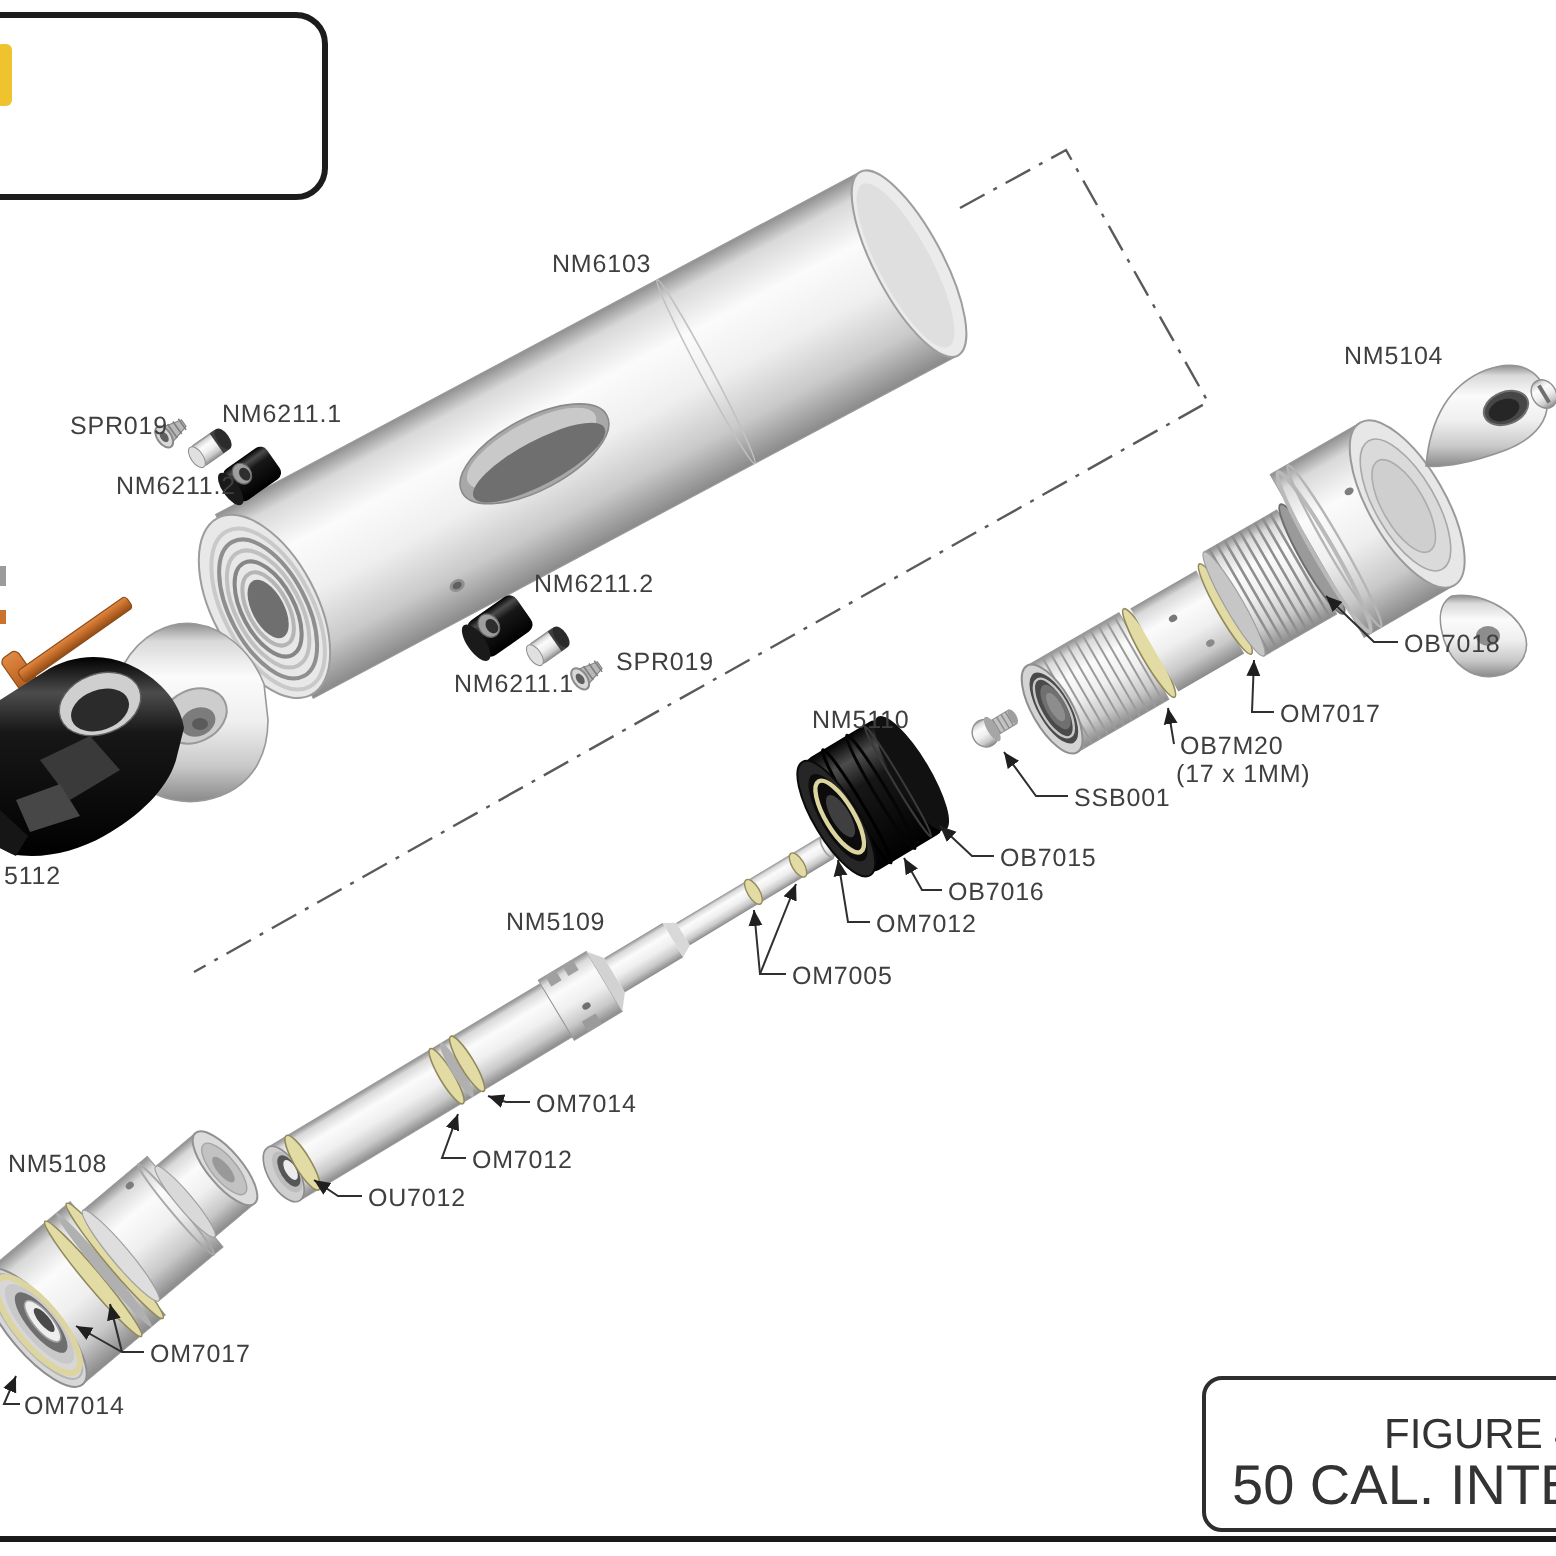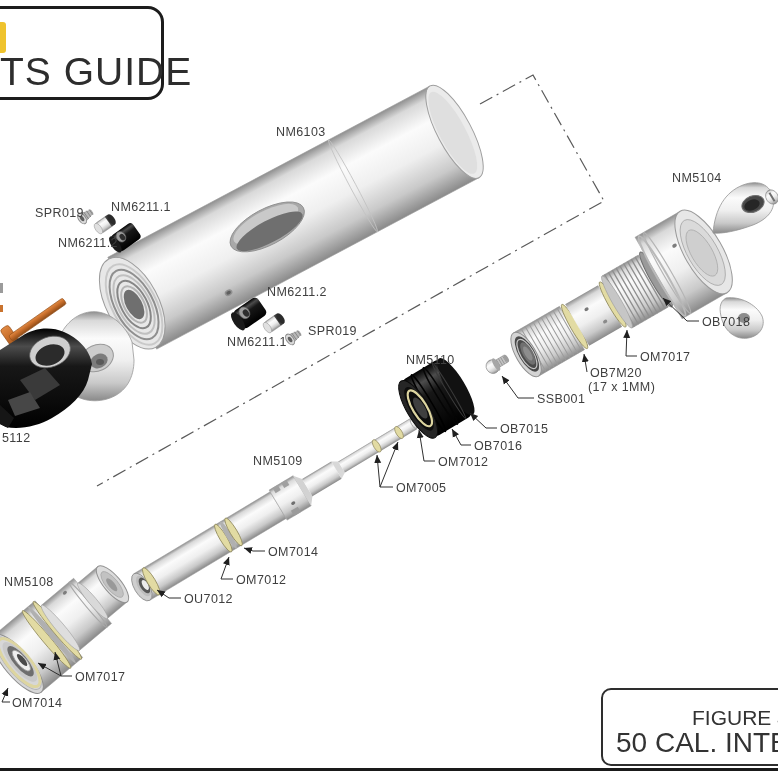--- a/index.html
+++ b/index.html
@@ -292,21 +292,20 @@
       <text class="lbl" x="184" y="603">OU7012</text>
       <text class="lbl" x="4" y="586">NM5108</text>
       <text class="lbl" x="75" y="681">OM7017</text>
       <text class="lbl" x="12" y="707">OM7014</text>
       <text class="lbl" x="2" y="442">5112</text>
     </g>
   </svg>
 
   <div class="logo-box"></div>
   <div class="brand-partial"></div>
-  <div class="subtitle">TS GUIDE</div>
 
   <div class="bottom-rule"></div>
   <div class="figure-box">
     <div class="fig-l1">FIGURE 4</div>
     <div class="fig-l2">50 CAL. INTE</div>
   </div>
 
 </div>
 
 </body></html>

